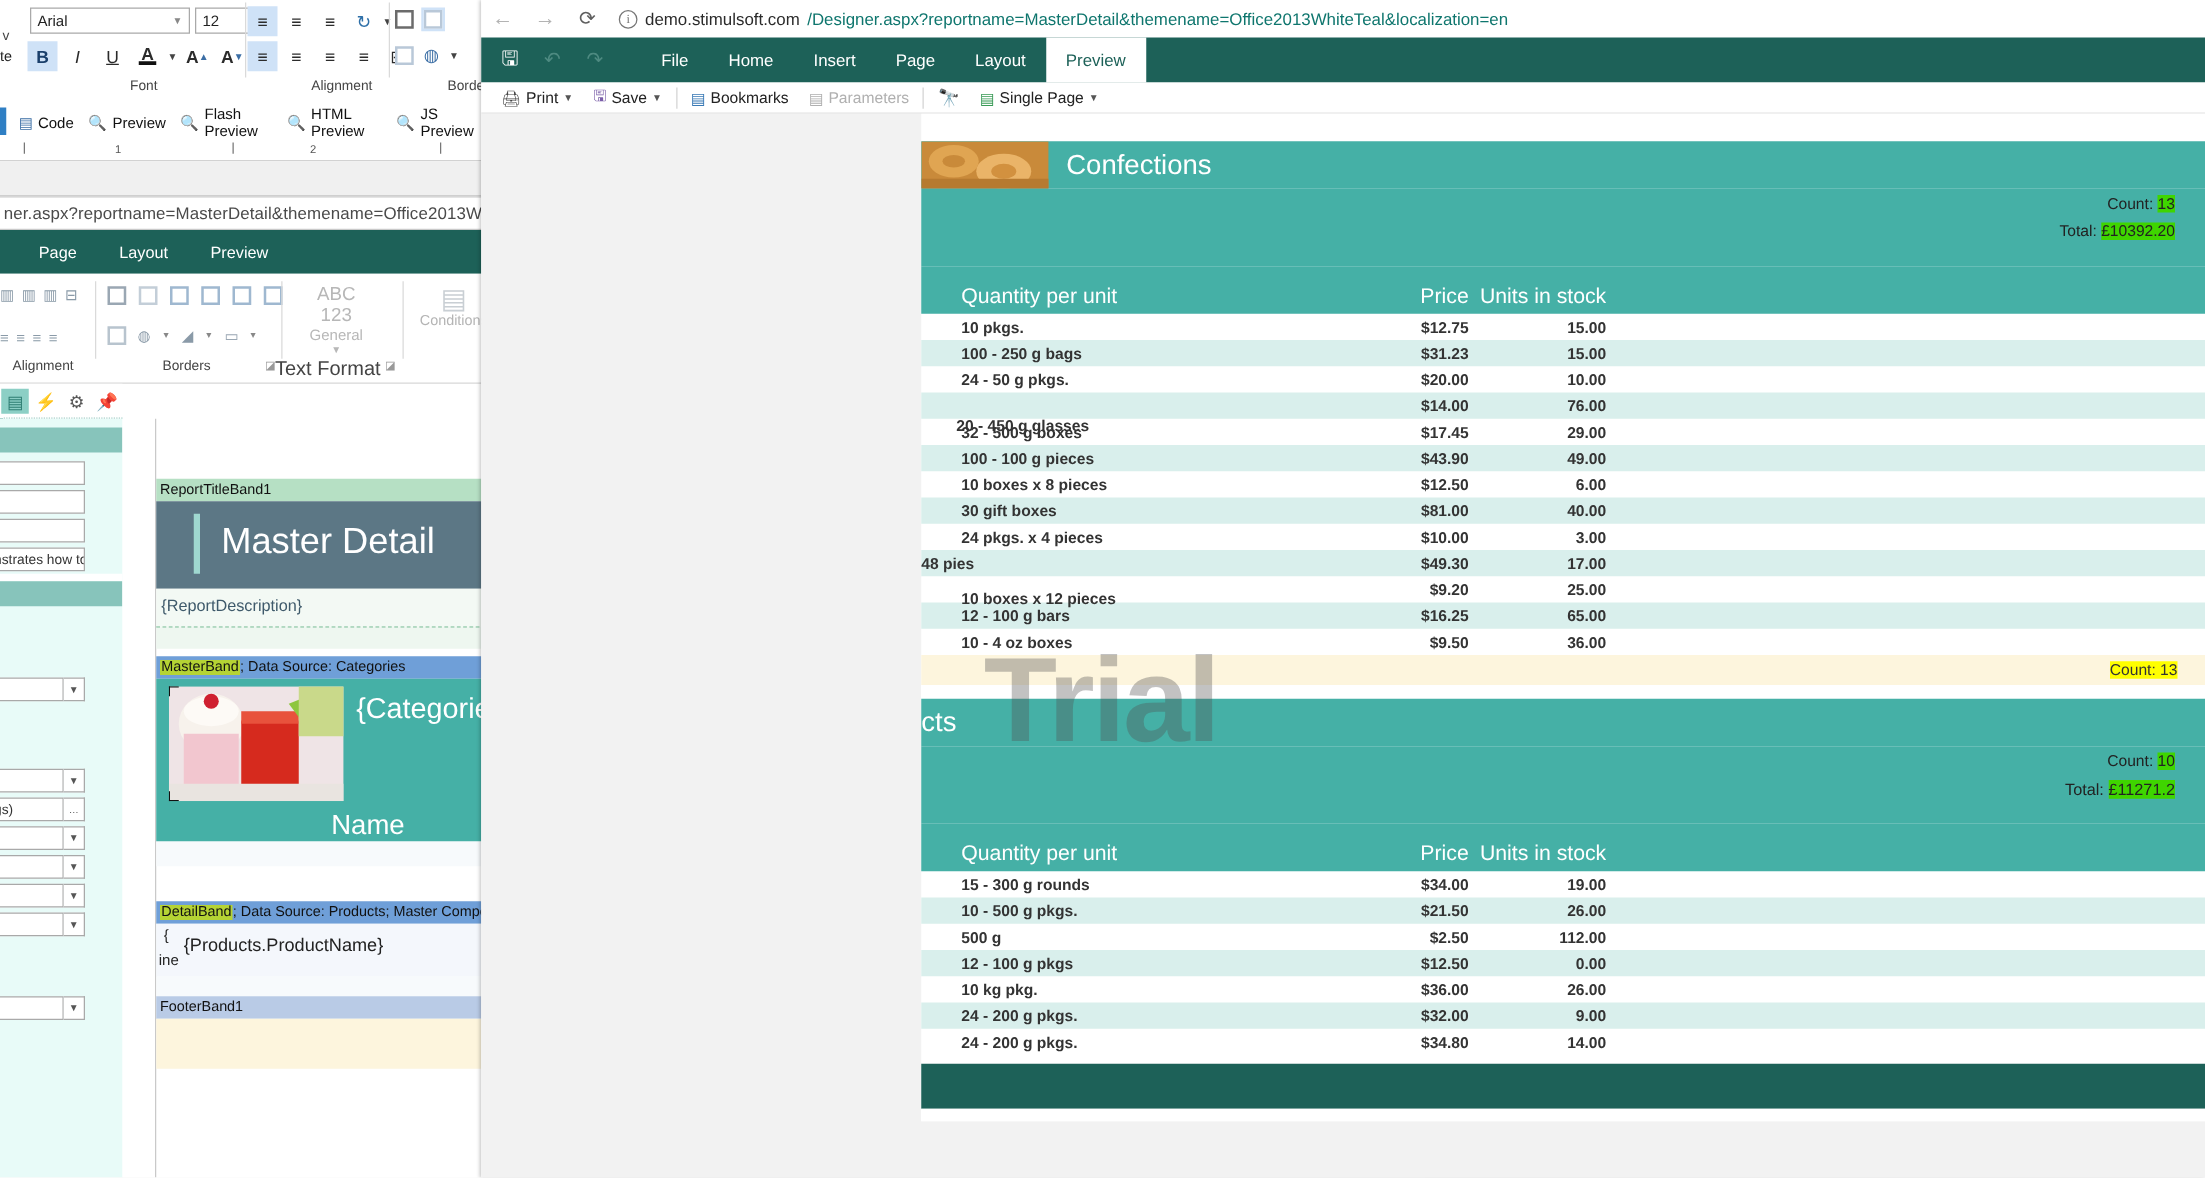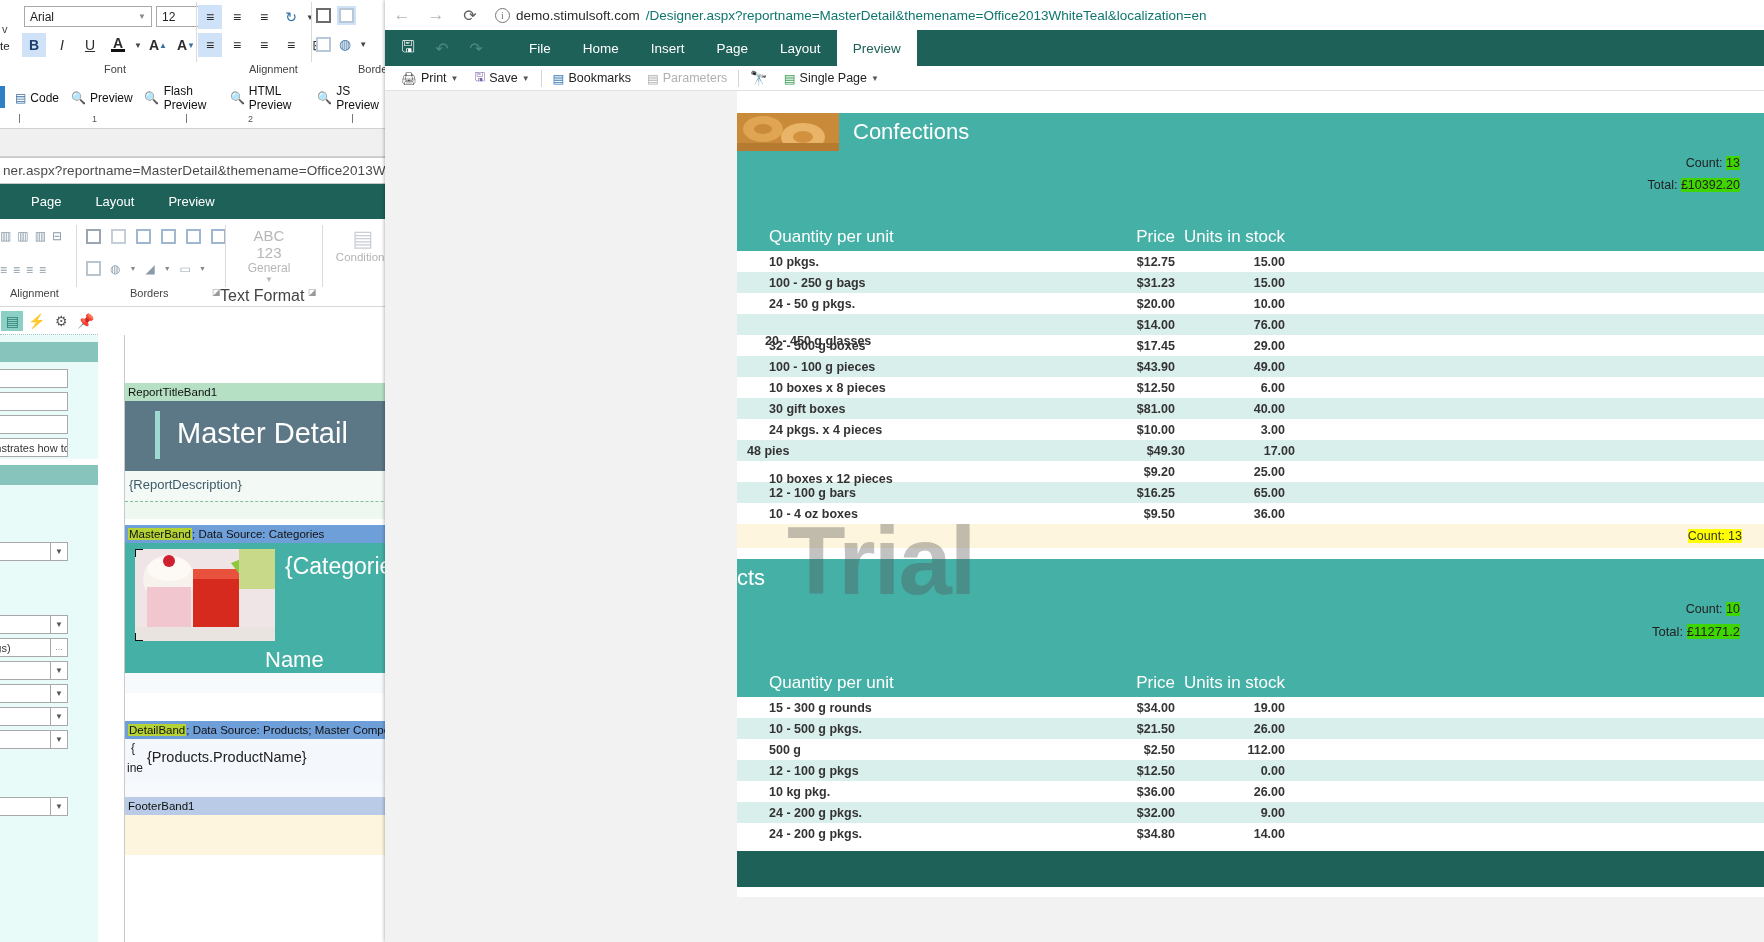--- a/index.html
+++ b/index.html
@@ -608,21 +608,21 @@
             <div class="c1" style="padding-left: 32px;">30 gift boxes</div>
             <div class="c2">$81.00</div>
             <div class="c3">40.00</div>
           </div>
           <div class="drow">
             <div class="c1" style="padding-left: 32px;">24 pkgs. x 4 pieces</div>
             <div class="c2">$10.00</div>
             <div class="c3">3.00</div>
           </div>
           <div class="drow alt">
-            <div class="c1" style=" margin-left: 10px;">48 pies</div>
+            <div class="c1" style="">48 pies</div>
             <div class="c2">$49.30</div>
             <div class="c3">17.00</div>
           </div>
           <div class="drow">
             <div class="c1" style="padding-left: 32px; margin-top: 14px;">10 boxes x 12 pieces</div>
             <div class="c2">$9.20</div>
             <div class="c3">25.00</div>
           </div>
           <div class="drow alt">
             <div class="c1" style="padding-left: 32px;">12 - 100 g bars</div>

